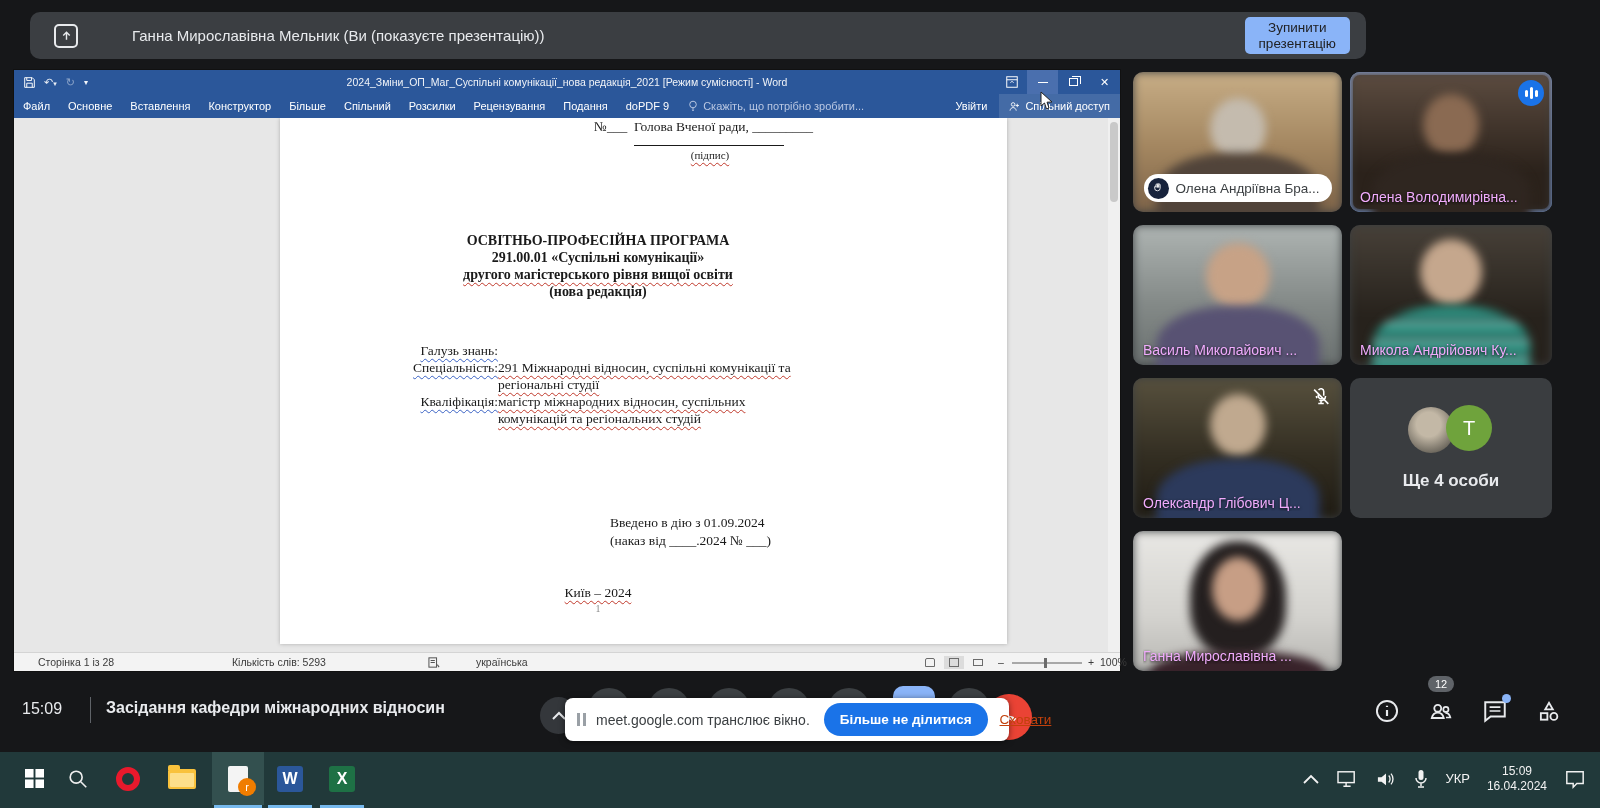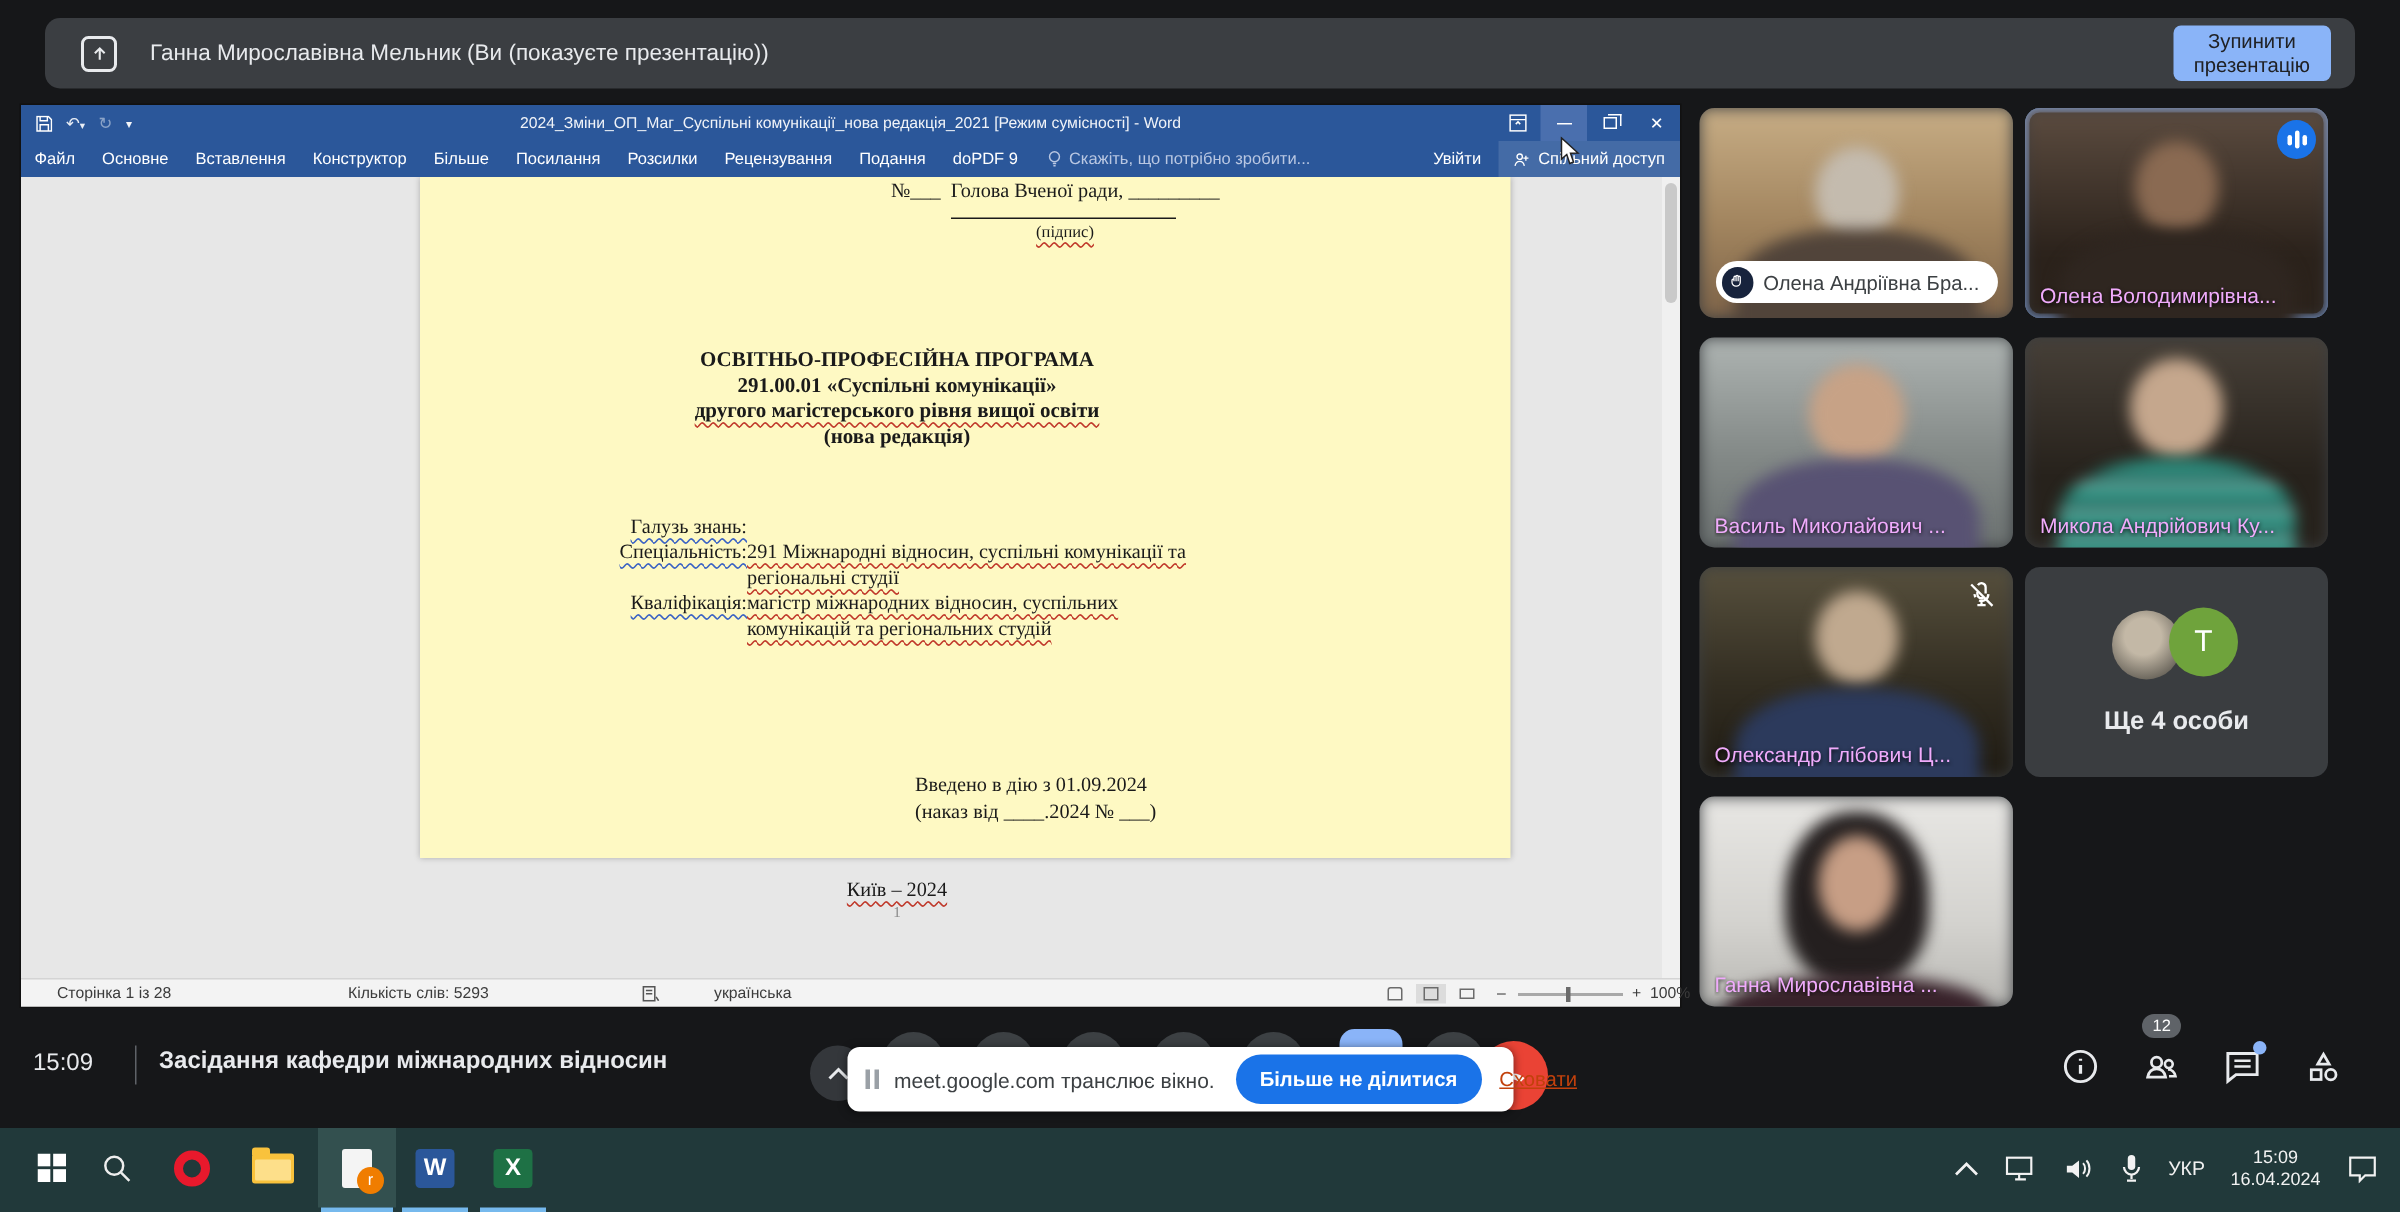--- a/index.html
+++ b/index.html
@@ -1,19 +1,19 @@
 <!DOCTYPE html>
 <html><head>
 <meta charset="utf-8">
 <style>
   * { margin:0; padding:0; box-sizing:border-box; }
   html,body { width:1600px; height:808px; overflow:hidden; background:#161719; font-family:"Liberation Sans", sans-serif; }
 
   
-  .banner { position:absolute; left:30px; top:12px; width:1540px; height:47px; background:#3b3e42; border-radius:10px; display:flex; align-items:center; padding:0 16px 0 24px; }
+  .banner { position:absolute; left:30px; top:12px; width:1336px; height:47px; background:#3b3e42; border-radius:10px; display:flex; align-items:center; padding:0 16px 0 24px;gap:32px; }
   .present-box { width:24px; height:24px; border:2px solid #e8eaed; border-radius:5px; display:flex; align-items:center; justify-content:center; margin-right:22px; }
   .banner-label { color:#e8eaed; font-size:15px; }
   .stop-btn { margin-left:auto; background:#8ab4f8; color:#202124; border:none; border-radius:5px; font-size:13.5px; line-height:16px; padding:3px 14px; height:37px; font-family:"Liberation Sans",sans-serif; text-align:center; cursor:pointer; }
 
   
   .word { position:absolute; left:14px; top:70px; width:1106px; height:601px; background:#e7e7e7; box-shadow:0 0 0 1px #111; }
   .word-titlebar { position:absolute; left:0; top:0; right:0; height:24px; background:#2b579a; display:flex; align-items:center; color:#fff; }
   .qa { display:flex; align-items:center; gap:9px; padding-left:10px; font-size:11px; }
   .qa span { opacity:.95; }
   .dim { opacity:.45 !important; }
@@ -27,21 +27,21 @@
   .ribbonopts { width:30px; height:24px; display:flex; align-items:center; justify-content:center; }
 
   .ribbon { position:absolute; left:0; top:24px; right:0; height:24px; background:#2b579a; display:flex; align-items:center; color:#fff; font-size:11px; }
   .rtab { padding:0 9px; height:24px; display:flex; align-items:center; white-space:nowrap; }
   .tellme { display:flex; align-items:center; gap:5px; color:#b9c7e2; margin-left:10px; white-space:nowrap; }
   .ribbon-right { margin-left:auto; display:flex; align-items:center; height:24px; }
   .signin { padding:0 12px; }
   .share-btn { display:flex; align-items:center; gap:5px; padding:0 10px; height:24px; background:rgba(255,255,255,.12); }
 
   .docarea { position:absolute; left:0; top:48px; right:0; bottom:19px; background:#e7e7e7; overflow:hidden; }
-  .page { position:absolute; left:266px; top:0; width:727px; height:454px; background:#fef9c3; box-shadow:0 0 4px rgba(0,0,0,.25); font-family:"Liberation Serif", serif; color:#1a1a1a; }
+  .page { position:absolute; left:266px; top:0; width:727px; height:526px; background:#ffffff; box-shadow:0 0 4px rgba(0,0,0,.25); font-family:"Liberation Serif", serif; color:#1a1a1a; }
   .hline { position:absolute; left:314px; top:1px; font-size:13.5px; white-space:pre; }
   .sig-rule { position:absolute; left:354px; top:27px; width:150px; border-top:1px solid #1a1a1a; }
   .sig-cap { position:absolute; left:390px; top:31px; width:80px; text-align:center; font-size:11px; }
   .doc-title { position:absolute; left:18px; top:115px; width:600px; text-align:center; font-weight:bold; font-size:14px; line-height:16px; }
   .doc-title div { margin-bottom:1px; }
   .fields { position:absolute; left:110px; top:224px; font-size:13.5px; line-height:17px; }
   .frow { display:flex; }
   .flabel { width:108px; flex:none;text-align:right; }
   .fvalue { width:308px; }
   .intro { position:absolute; left:330px; top:396px; font-size:13.5px; line-height:18px; }
@@ -166,21 +166,21 @@
       <div class="winbtn">✕</div>
     </div>
   </div>
 
   <div class="ribbon">
     <span class="rtab">Файл</span>
     <span class="rtab">Основне</span>
     <span class="rtab">Вставлення</span>
     <span class="rtab">Конструктор</span>
     <span class="rtab">Більше</span>
-    <span class="rtab">Посилання</span>
+    <span class="rtab">Спільний</span>
     <span class="rtab">Розсилки</span>
     <span class="rtab">Рецензування</span>
     <span class="rtab">Подання</span>
     <span class="rtab">doPDF 9</span>
     <span class="tellme">
       <svg width="10" height="12" viewBox="0 0 12 16">
           <circle cx="6" cy="6" r="4.4" fill="none" stroke="#b9c7e2" stroke-width="1.3"></circle>
           <path d="M4.5 12h3M5 14h2" stroke="#b9c7e2" stroke-width="1.3"></path>
         </svg>
       <span>Скажіть, що потрібно зробити...</span>

